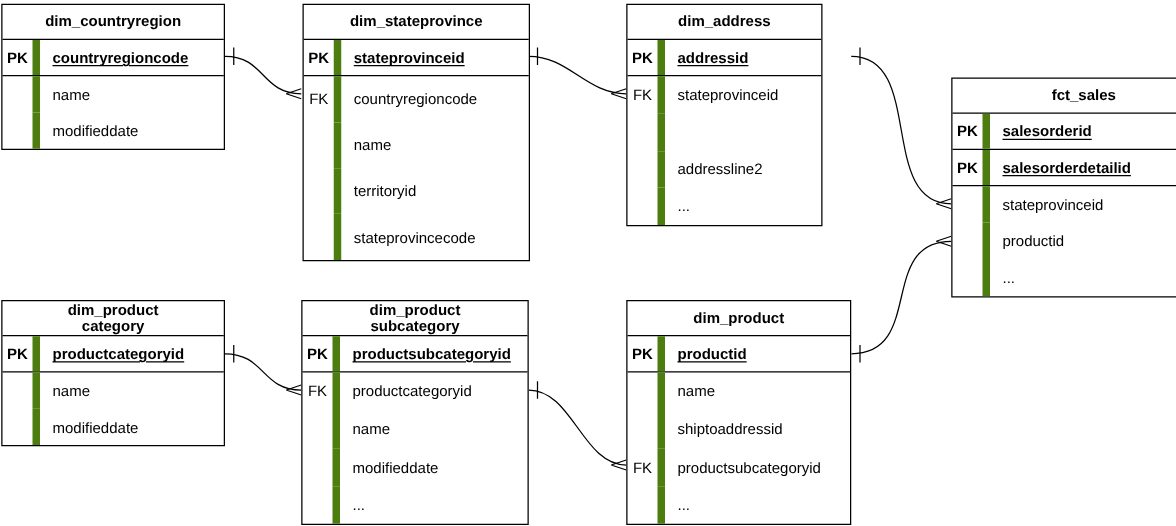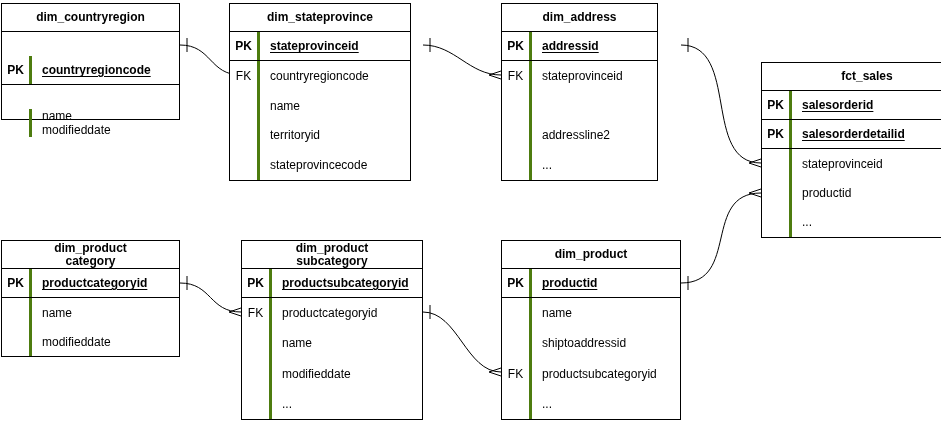--- a/index.html
+++ b/index.html
@@ -60,42 +60,42 @@
   .ebody {
     flex: 1;
     display: flex;
     flex-direction: column;
   }
   .ebody .erow { flex: 1; }
   .ekey {
     flex: none;
     width: 30px;
     box-sizing: border-box;
-    border-right: 3px solid #4d7c0f;
+    border-right: 6px solid #4d7c0f;
     display: flex;
     align-items: center;
     justify-content: center;
   }
   .ekey.pk { font-weight: bold; }
   .efield {
     flex: 1;
     display: flex;
     align-items: center;
     padding-left: 10px;
     white-space: nowrap;
     overflow: hidden;
   }
   .efield.pkfield {
     font-weight: bold;
     text-decoration: underline;
     text-underline-offset: 2px;
   }
   
-  .t-countryregion    { left: 1px;   top: 3px;   width: 179px; height: 117px; gap: 24px; }
-  .t-stateprovince    { left: 229px; top: 3px;   width: 182px; height: 178px; }
+  .t-countryregion    { left: 1px;   top: 3px;   width: 179px; height: 117px; }
+  .t-stateprovince    { left: 242px; top: 3px;   width: 182px; height: 206px; }
   .t-address          { left: 501px; top: 3px;   width: 157px; height: 178px; }
   .t-fctsales         { left: 761px; top: 62px;  width: 212px; height: 176px; }
   .t-productcategory  { left: 1px;   top: 240px; width: 179px; height: 117px; }
   .t-productsubcategory { left: 241px; top: 240px; width: 182px; height: 180px; }
   .t-product          { left: 501px; top: 240px; width: 180px; height: 180px; }
 </style>
 </head>
 <body>
 
 <div id="canvas">

